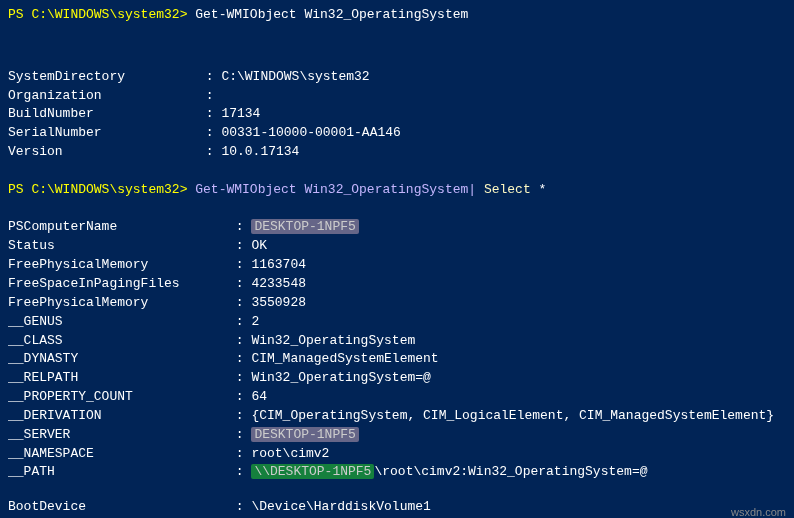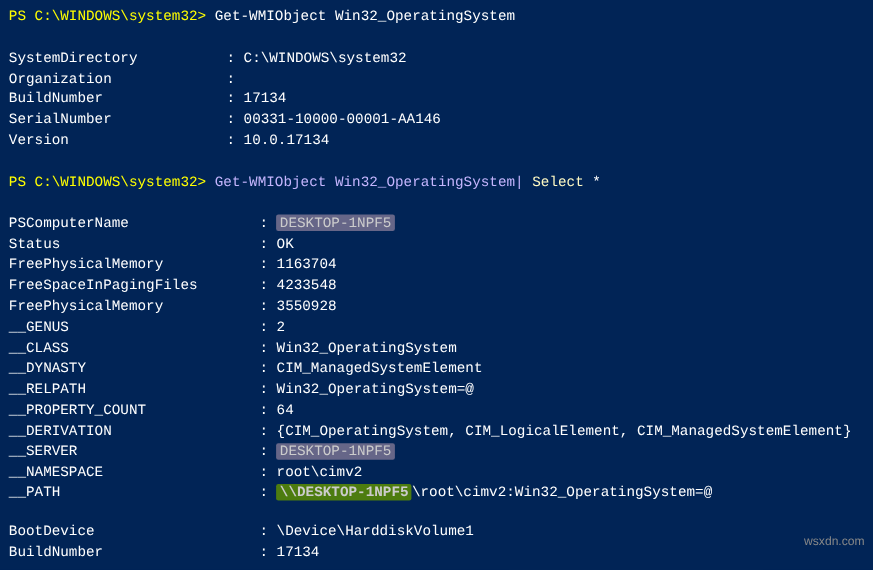--- a/index.html
+++ b/index.html
@@ -22,37 +22,37 @@
     .line {
       white-space: pre;
       line-height: 1.45;
       color: #ffffff;
     }
     .line.prompt {
       color: #ffffff;
     }
     .watermark {
       position: absolute;
-      bottom: 20px;
+      bottom: 0;
       right: 8px;
       color: #888888;
       font-size: 11px;
       font-family: Arial, sans-serif;
     }
   </style>
 </head>
 <body>
 
 <div class="terminal">
 
   <div class="line prompt"><span style="color:#ffff00;">PS C:\WINDOWS\system32&gt;</span><span style="color:#ffffff;"> Get-WMIObject Win32_OperatingSystem</span></div>
 
   <div class="line"> </div>
 
-  <div class="line"><span style="display:inline-block;width:190px;">SystemDirectory</span><span> : </span><span>C:\WINDOWS\system32</span></div>
+  <div class="line"><span style="display:inline-block;width:190px;margin-top:24px;">SystemDirectory</span><span> : </span><span>C:\WINDOWS\system32</span></div>
 
   <div class="line"><span style="display:inline-block;width:190px;">Organization</span><span> : </span><span></span></div>
 
   <div class="line"><span style="display:inline-block;width:190px;">BuildNumber</span><span> : </span><span>17134</span></div>
 
   <div class="line"><span style="display:inline-block;width:190px;">SerialNumber</span><span> : </span><span>00331-10000-00001-AA146</span></div>
 
   <div class="line"><span style="display:inline-block;width:190px;">Version</span><span> : </span><span>10.0.17134</span></div>
 
   <div class="line"> </div>
@@ -82,21 +82,21 @@
   <div class="line"><span style="display:inline-block;width:220px;">__RELPATH</span><span> : </span><span>Win32_OperatingSystem=@</span></div>
 
   <div class="line"><span style="display:inline-block;width:220px;">__PROPERTY_COUNT</span><span> : </span><span>64</span></div>
 
   <div class="line"><span style="display:inline-block;width:220px;">__DERIVATION</span><span> : </span><span>{CIM_OperatingSystem, CIM_LogicalElement, CIM_ManagedSystemElement}</span></div>
 
   <div class="line"><span style="display:inline-block;width:220px;">__SERVER</span><span> : </span><span style="background-color:#666688;color:#cccccc;padding:0 3px;border-radius:2px;">DESKTOP-1NPF5</span></div>
 
   <div class="line"><span style="display:inline-block;width:220px;">__NAMESPACE</span><span> : </span><span>root\cimv2</span></div>
 
-  <div class="line"><span style="display:inline-block;width:220px;">__PATH</span><span> : </span><span style="background-color:#4d7c0f;color:#cccccc;padding:0 3px;border-radius:2px;font-weight:bold;">\\DESKTOP-1NPF5</span><span>\root\cimv2:Win32_OperatingSystem=@</span></div>
+  <div class="line"><span style="display:inline-block;width:220px;">__PATH</span><span> : </span><span style="background-color:#15803d;color:#cccccc;padding:0 3px;border-radius:2px;">\\DESKTOP-1NPF5</span><span>\root\cimv2:Win32_OperatingSystem=@</span></div>
 
   <div class="line"><span style="display:inline-block;width:220px;margin-top:16px;">BootDevice</span><span> : </span><span>\Device\HarddiskVolume1</span></div>
 
   <div class="line"><span style="display:inline-block;width:220px;">BuildNumber</span><span> : </span><span>17134</span></div>
 
 </div>
 
 <div class="watermark">wsxdn.com</div>
 
 </body></html>

